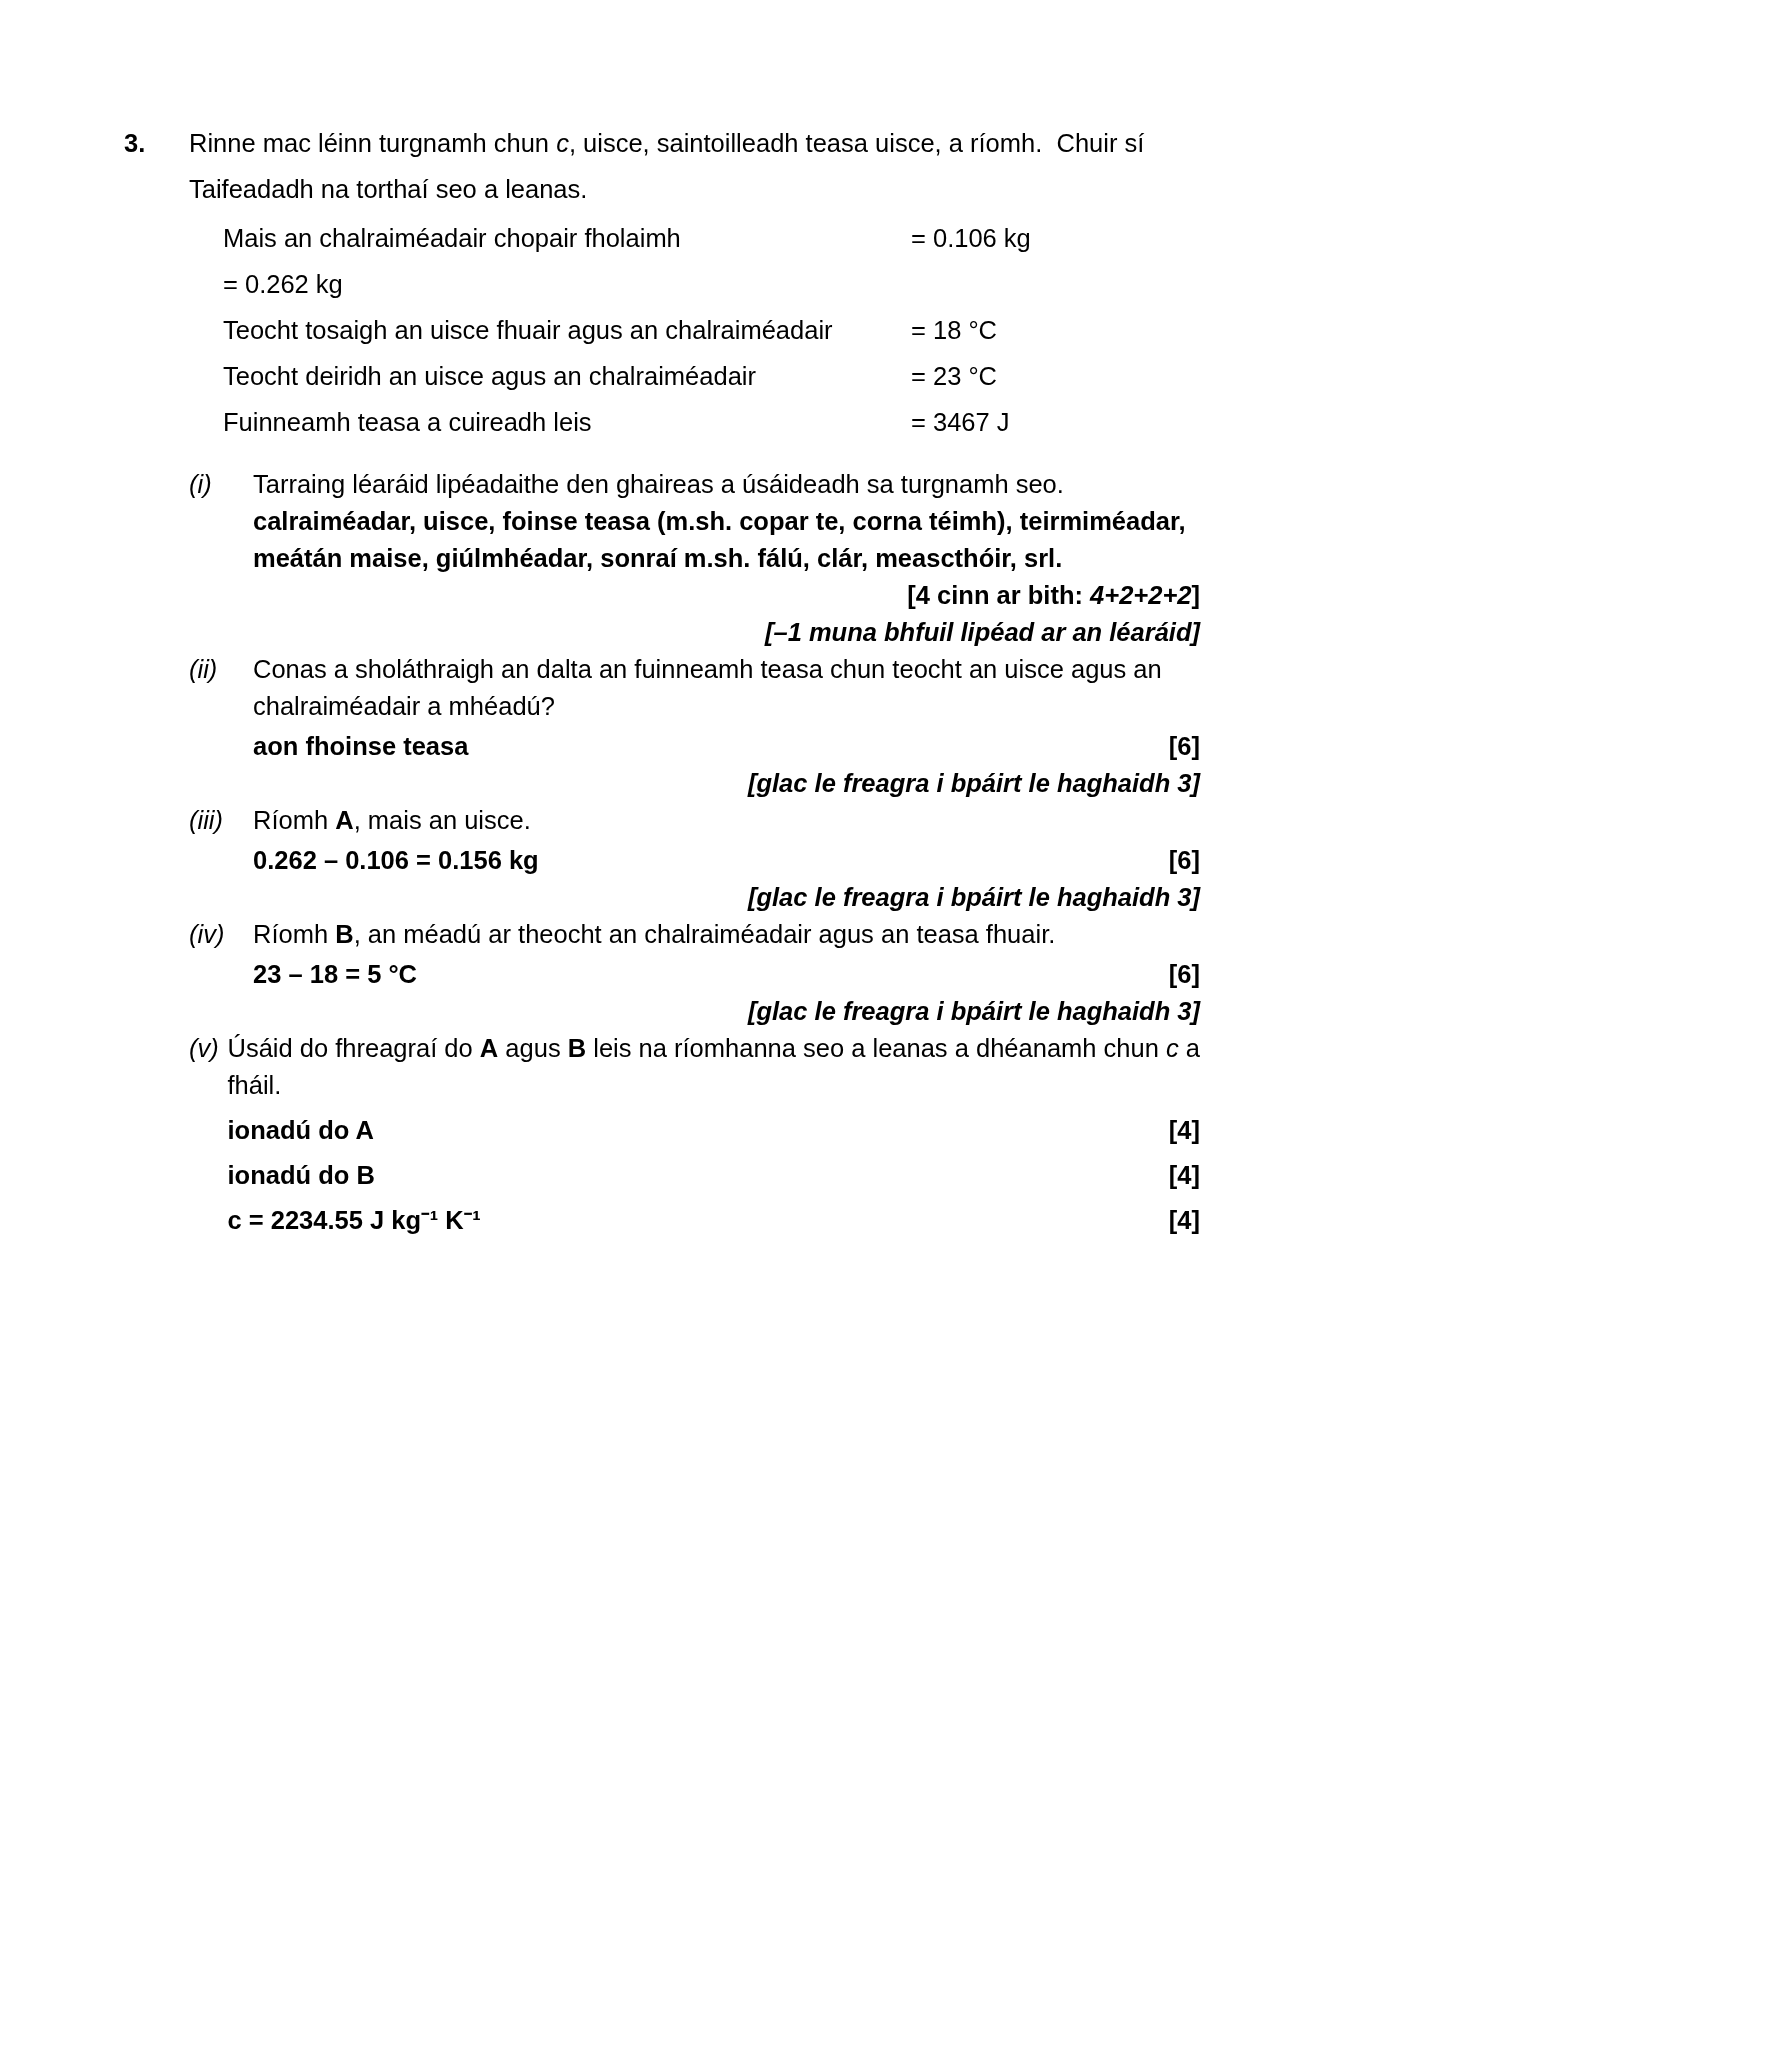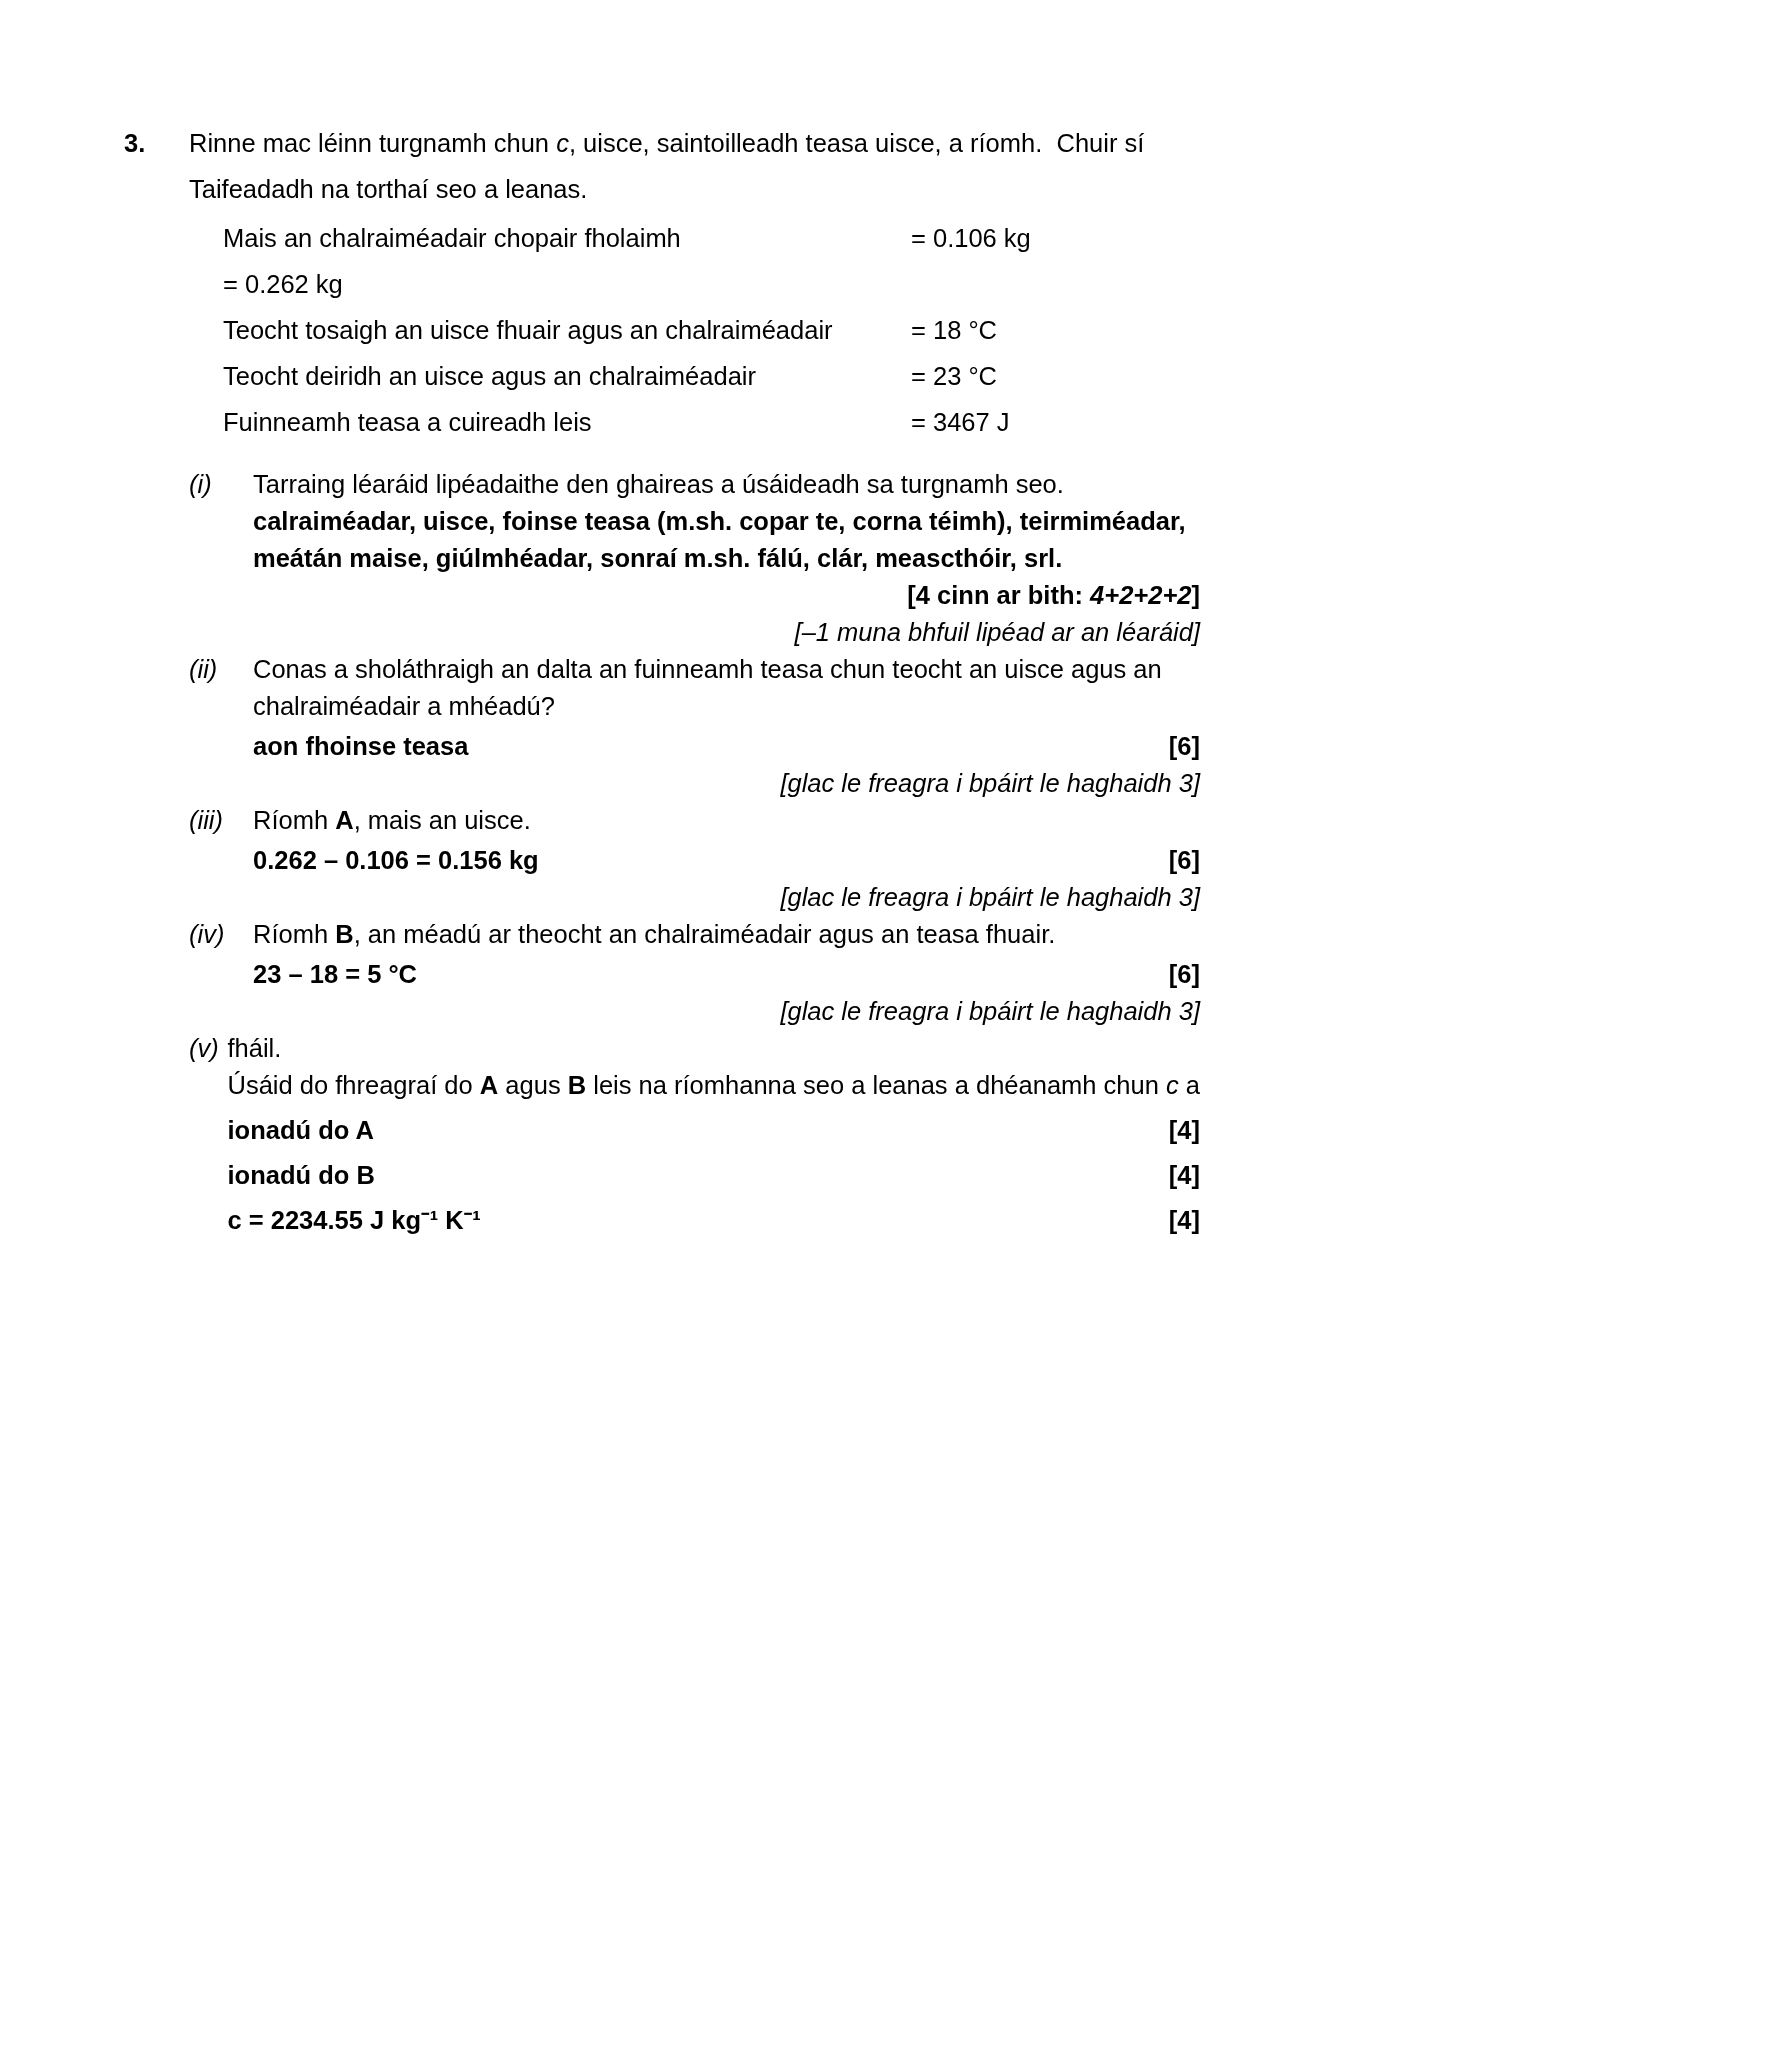--- a/index.html
+++ b/index.html
@@ -42,21 +42,21 @@
 
   .parts { margin-top: 21.6px; }
   .part { display: flex; margin-left: 65px; }
   .part-num { width: 64px; font-style: italic; line-height: 37px; }
   .part-body { flex: 1; }
   .part-body .line { line-height: 37px; }
 
   .answer-row { display: flex; justify-content: space-between; margin-top: 2.9px; white-space: pre; }
   .v-row { margin-top: 8px; }
   .marks-line { text-align: right; }
-  .note { text-align: right; font-weight: normal; font-style: italic; }
+  .note { text-align: right; font-weight: bold; font-style: italic; }
 </style>
 </head>
 <body>
 
 <div class="page">
   <main class="content">
 
     <div class="q-row">
       <div class="q-num">3.</div>
       <div class="q-body">
@@ -125,22 +125,22 @@
         <div class="part-body">
           <div class="line"><span>Ríomh </span><span class="b">B</span><span>, an méadú ar theocht an chalraiméadair agus an teasa fhuair.</span></div>
           <div class="line answer-row"><span class="b">23 – 18 = 5 °C</span><span class="b">[6]</span></div>
           <div class="line note">[glac le freagra i bpáirt le haghaidh 3]</div>
         </div>
       </div>
 
       <div class="part">
         <div class="part-num">(v)</div>
         <div class="part-body">
+          <div class="line"><span>Úsáid do fhreagraí do </span><span class="b">A</span><span> agus </span><span class="b">B</span><span> leis na ríomhanna seo a leanas a dhéanamh chun </span><span class="i">c</span><span> a</span></div>
           <div class="line">fháil.</div>
-          <div class="line"><span>Úsáid do fhreagraí do </span><span class="b">A</span><span> agus </span><span class="b">B</span><span> leis na ríomhanna seo a leanas a dhéanamh chun </span><span class="i">c</span><span> a</span></div>
           <div class="line answer-row v-row"><span class="b">ionadú do A</span><span class="b">[4]</span></div>
           <div class="line answer-row v-row"><span class="b">ionadú do B</span><span class="b">[4]</span></div>
           <div class="line answer-row v-row"><span class="b">c = 2234.55 J kg⁻¹ K⁻¹</span><span class="b">[4]</span></div>
         </div>
       </div>
 
     </section>
   </main>
 </div>
 

